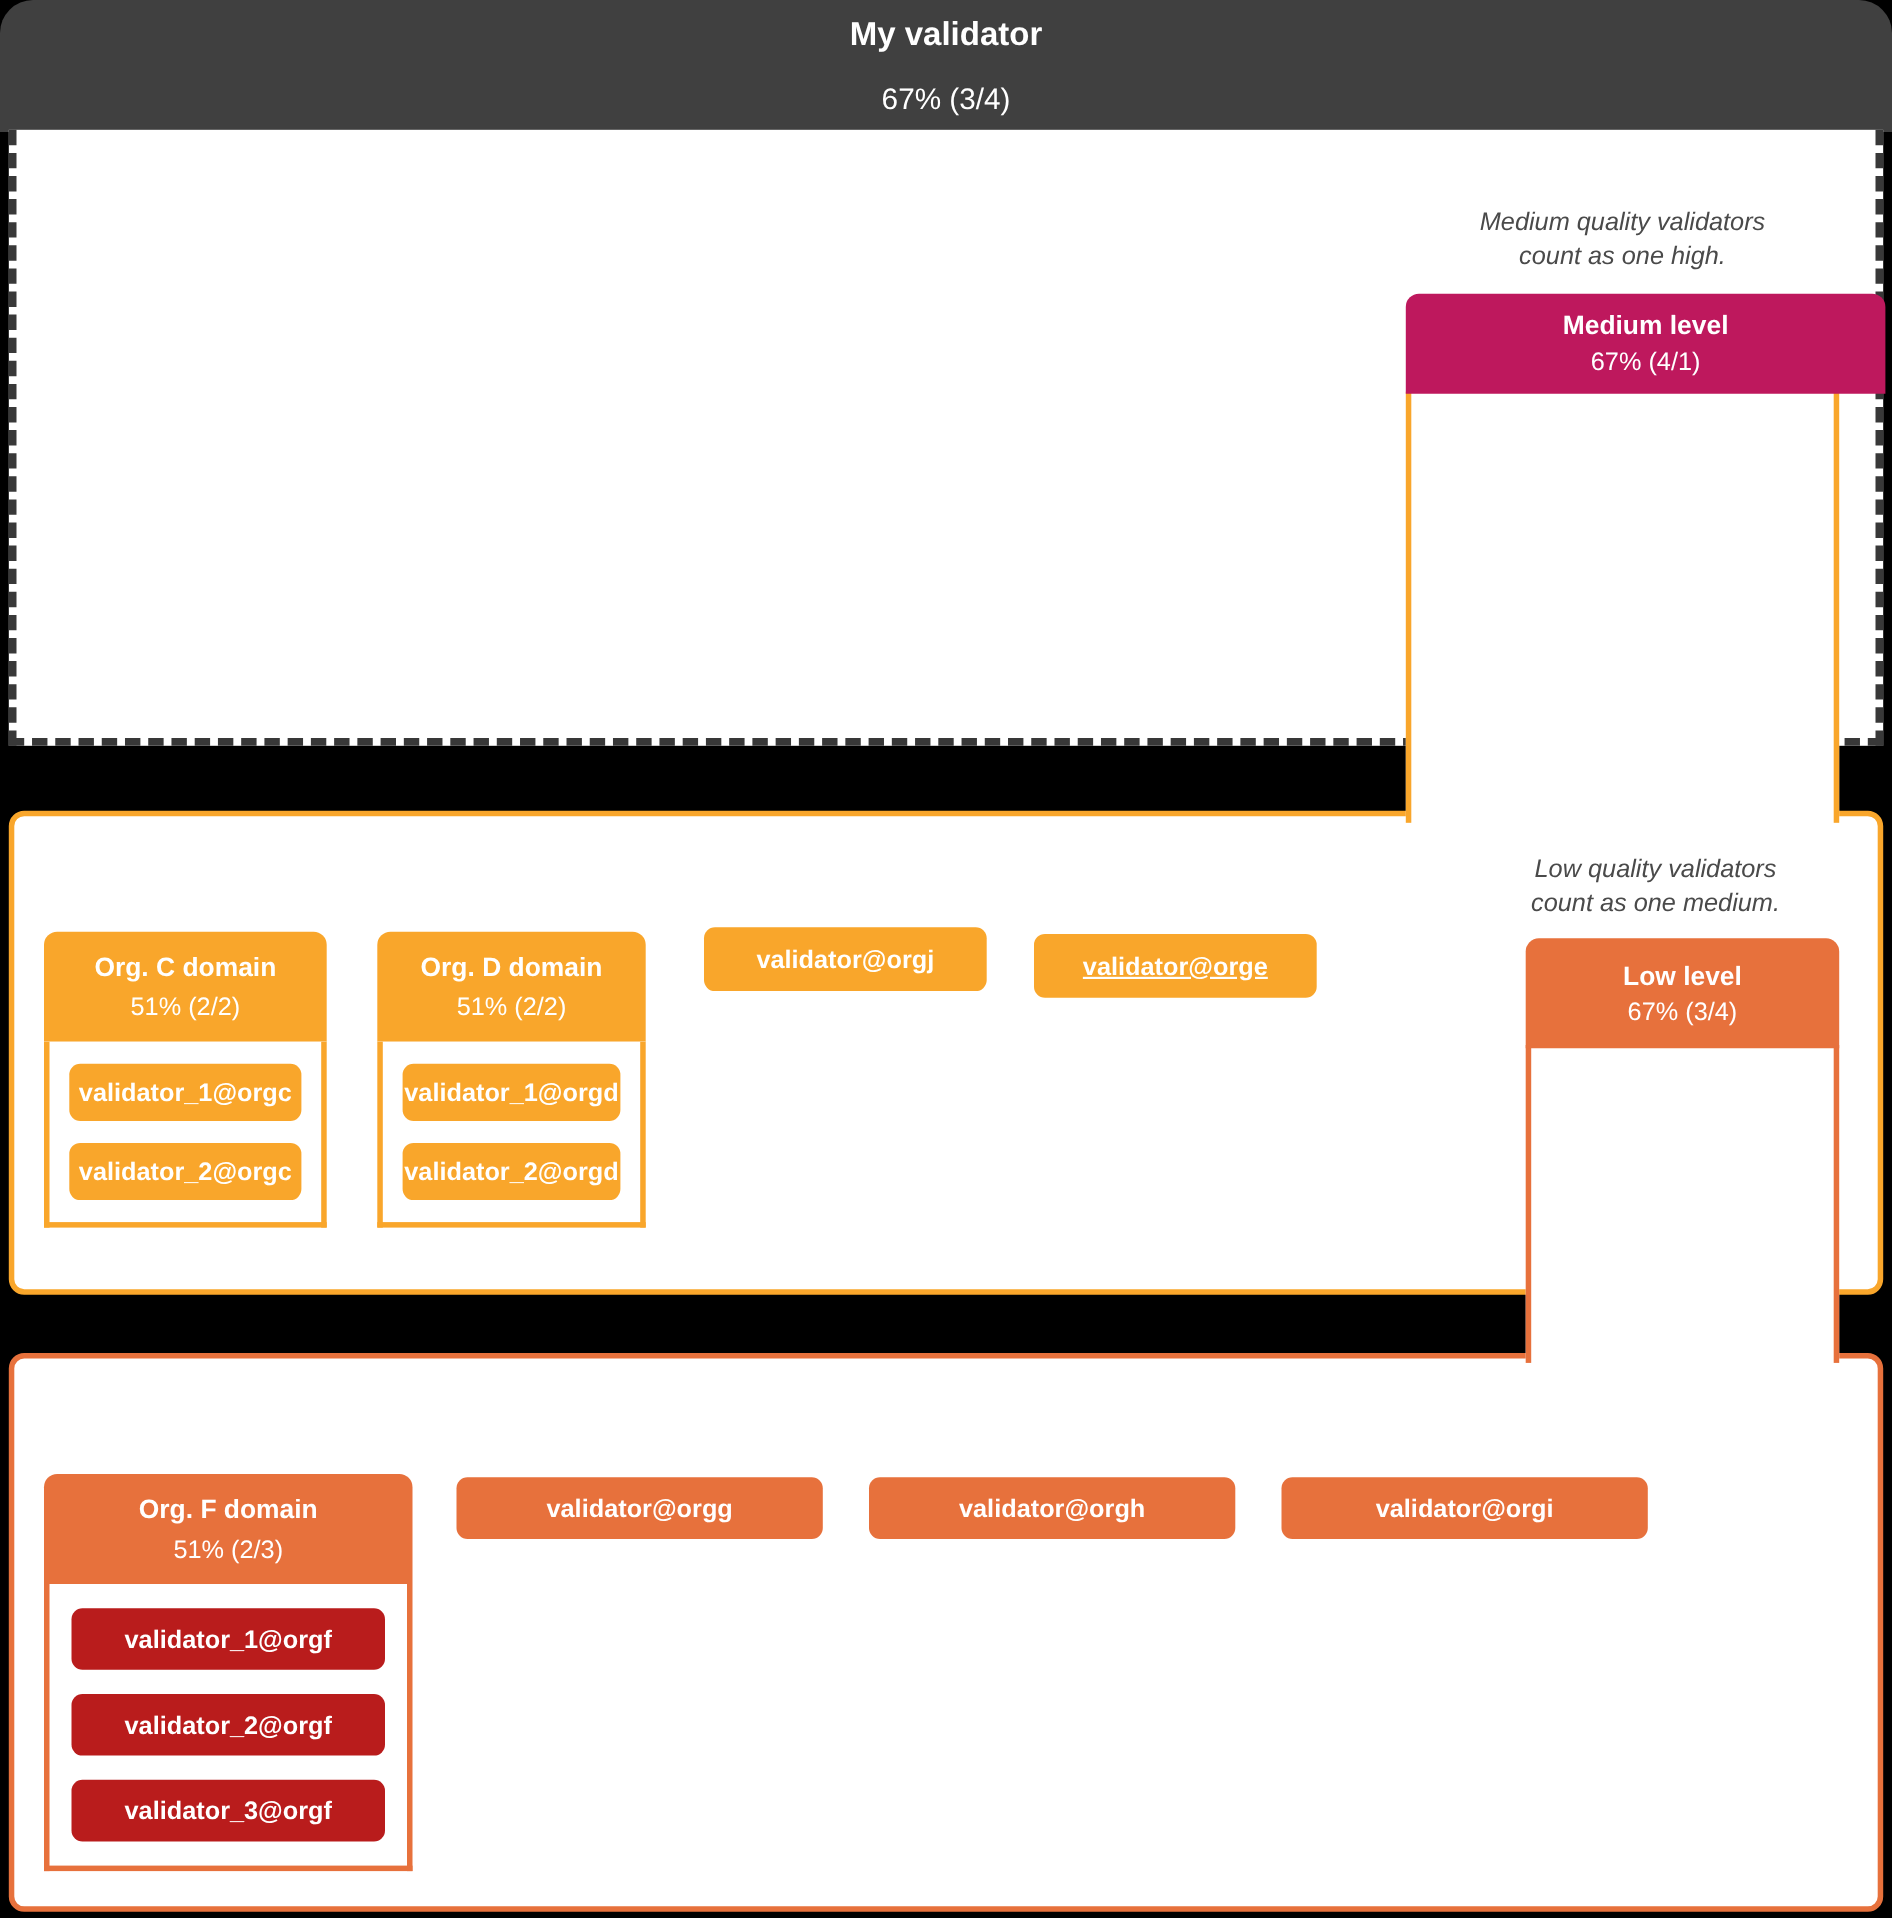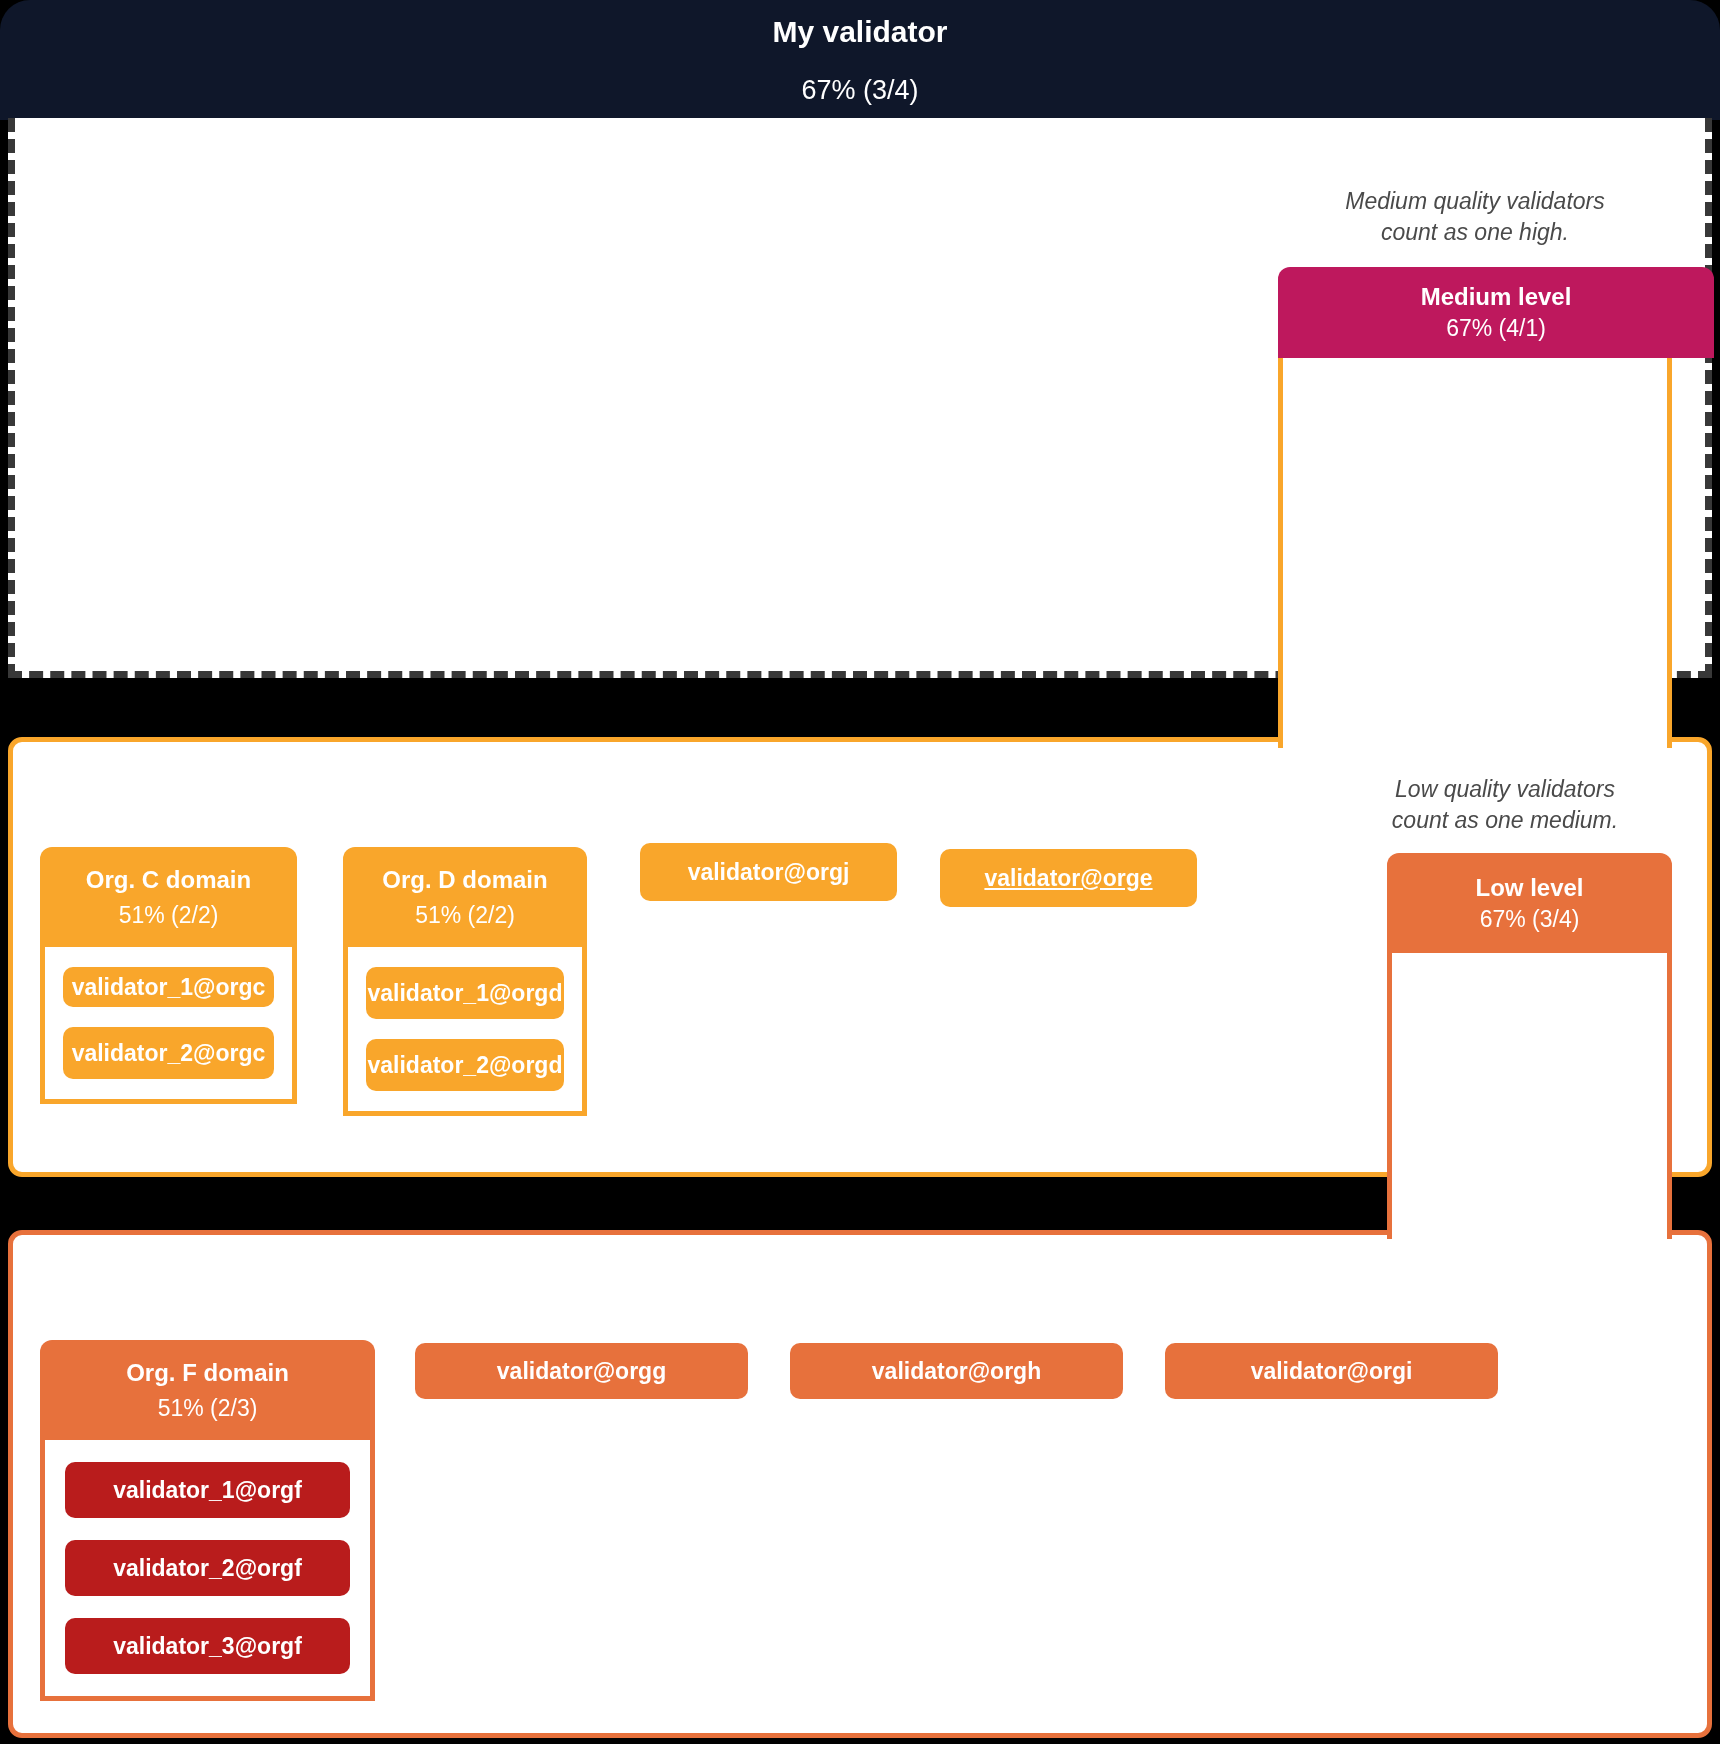--- a/index.html
+++ b/index.html
@@ -1,19 +1,19 @@
 <!DOCTYPE html>
 <html><head>
 <meta charset="utf-8">
 <style>
   html,body{margin:0;padding:0;background:#000;}
   .page{position:relative;width:1720px;height:1744px;background:#000;overflow:hidden;
         font-family:"Liberation Sans",sans-serif;}
   
-  .root-header{position:absolute;left:0;top:0;width:1720px;height:120px;background:#0f172a;
+  .root-header{position:absolute;left:0;top:0;width:1720px;height:120px;background:#404040;
     border-radius:30px 30px 0 0;display:flex;flex-direction:column;align-items:center;
     justify-content:center;gap:26px;color:#fff;}
   .root-title{font-size:30px;font-weight:bold;}
   .root-quorum{font-size:27px;}
   
   .section{position:absolute;left:8px;width:1704px;background:#fff;box-sizing:border-box;z-index:2;}
   .section-high{top:118px;height:560px;border:7px dashed #383838;border-top:none;z-index:1;}
   .section-medium{top:737px;height:440px;border:5px solid #F9A62B;border-radius:14px;}
   .section-low{top:1230px;height:508px;border:5px solid #E7713C;border-radius:14px;}
   .section-title{position:absolute;text-align:center;font-size:24px;font-weight:bold;color:#4A4A4A;}
@@ -112,21 +112,21 @@
   <svg class="brace" style="left:45px;top:797px;width:1150px;" viewBox="0 0 1150 18">
       <path d="M3,17 C3,9 6,7 16,7 L557,7 C567,7 569,5 575,0 C581,5 583,7 593,7 L1134,7 C1144,7 1147,9 1147,17" fill="none" stroke="#4D4D4D" stroke-width="5" stroke-linecap="round"></path>
     </svg>
 
   <div class="card orange" style="left:40px;top:847px;width:257px;z-index:3;">
     <div class="card-header" style="height:100px;">
       <div class="card-name">Org. C domain</div>
       <div class="card-quorum">51% (2/2)</div>
     </div>
     <div class="card-body" style="padding:20px 18px;gap:20px;">
-      <div class="pill" style="height:40px;">validator_1@orgc</div>
+      <div class="pill" style="height:52px;">validator_1@orgc</div>
       <div class="pill" style="height:52px;">validator_2@orgc</div>
     </div>
   </div>
 
   <div class="card orange" style="left:343px;top:847px;width:244px;z-index:3;">
     <div class="card-header" style="height:100px;">
       <div class="card-name">Org. D domain</div>
       <div class="card-quorum">51% (2/2)</div>
     </div>
     <div class="card-body" style="padding:20px 18px;gap:20px;">

